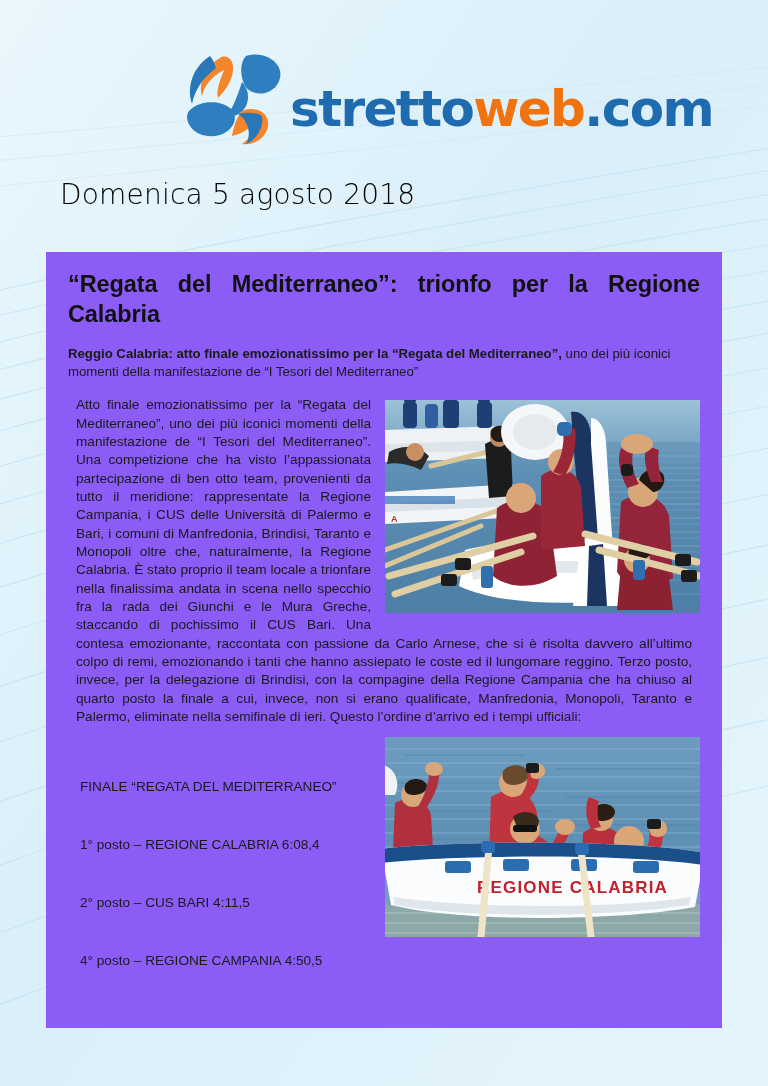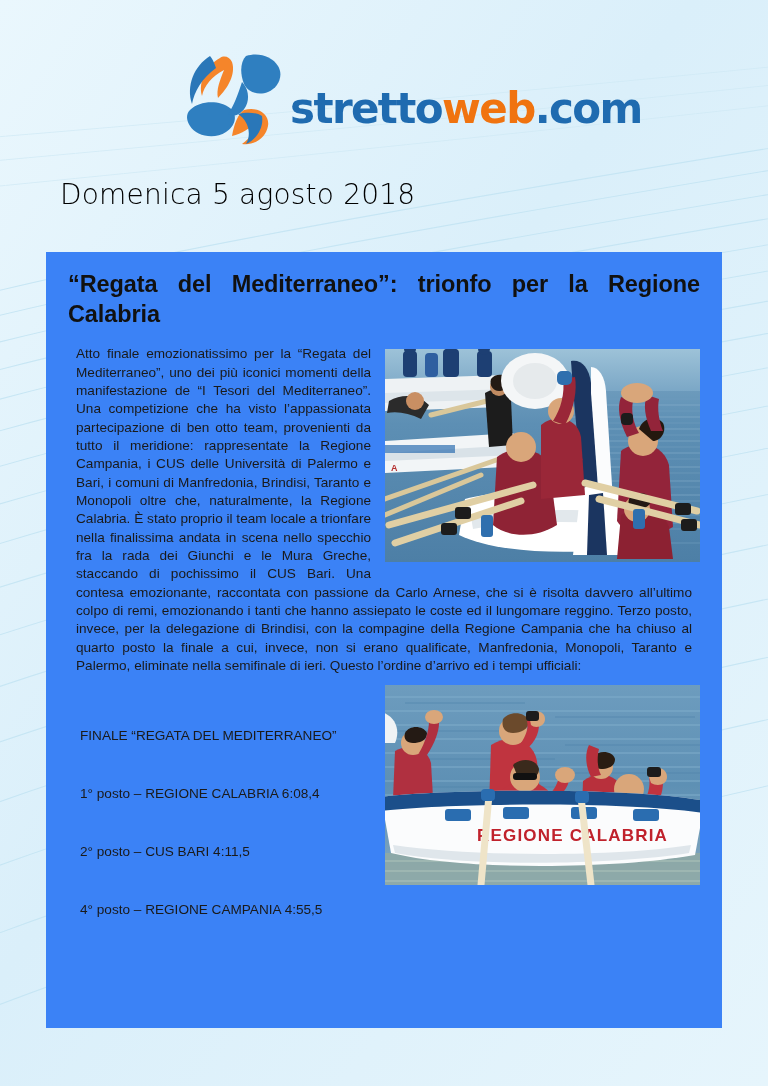--- a/index.html
+++ b/index.html
@@ -41,21 +41,21 @@
   }
   .logo-mark {
     width: 108px;
     height: 96px;
     flex: none;
     margin-right: 2px;
   }
   .logo-text {
     font-family: "DejaVu Sans", sans-serif;
     font-weight: bold;
-    font-size: 42px;
+    font-size: 50px;
     letter-spacing: -1.6px;
     line-height: 1;
     white-space: nowrap;
     margin-top: 18px;
     margin-left: -6px;
   }
   .lt-blue { color: #1f6bb0; }
   .lt-orange { color: #f0730f; }
 
   
@@ -71,21 +71,21 @@
     white-space: nowrap;
   }
 
   
   .card {
     position: absolute;
     left: 46px;
     top: 252px;
     width: 676px;
     height: 776px;
-    background: #3b82f6;
+    background: #8b5cf6;
     box-sizing: border-box;
     padding: 18px 22px 10px 22px;
     overflow: hidden;
   }
 
   .headline {
     font-family: "Liberation Sans", sans-serif;
     font-weight: bold;
     font-size: 23.5px;
     line-height: 1.26;
@@ -208,20 +208,23 @@
     </div>
   </div>
 </header>
 
 <div class="date-line">Domenica 5 agosto 2018</div>
 
 <article class="card">
 
   <h1 class="headline">“Regata del Mediterraneo”: trionfo per la Regione Calabria</h1>
 
+  <p class="lead">
+    <span>Reggio Calabria: atto finale emozionatissimo per la “Regata del Mediterraneo”,</span><span class="thin"> uno dei più iconici momenti della manifestazione de “I Tesori del Mediterraneo”</span>
+  </p>
 
   <div class="photo photo-1">
     <svg viewBox="0 0 315 213" preserveAspectRatio="none">
       <defs>
         <linearGradient id="sea1" x1="0" y1="0" x2="0" y2="1">
           <stop offset="0%" stop-color="#7fa9c6"></stop>
           <stop offset="35%" stop-color="#5d8fb4"></stop>
           <stop offset="100%" stop-color="#4d7fa6"></stop>
         </linearGradient>
         <linearGradient id="sky1" x1="0" y1="0" x2="0" y2="1">
@@ -401,17 +404,17 @@
       </g>
       <rect x="96" y="104" width="14" height="12" rx="4" fill="#2a6db0"></rect>
       <rect x="190" y="106" width="14" height="12" rx="4" fill="#2a6db0"></rect>
     </svg>
   </div>
 
   <div class="results">
     <div>FINALE “REGATA DEL MEDITERRANEO”</div>
     <div>1° posto – REGIONE CALABRIA 6:08,4</div>
     <div>2° posto – CUS BARI 4:11,5</div>
-    <div>4° posto – REGIONE CAMPANIA 4:55,5</div>
+    <div>4° posto – REGIONE CAMPANIA 4:50,5</div>
   </div>
 
   <div class="clearfix"></div>
 </article>
 
 </body></html>

